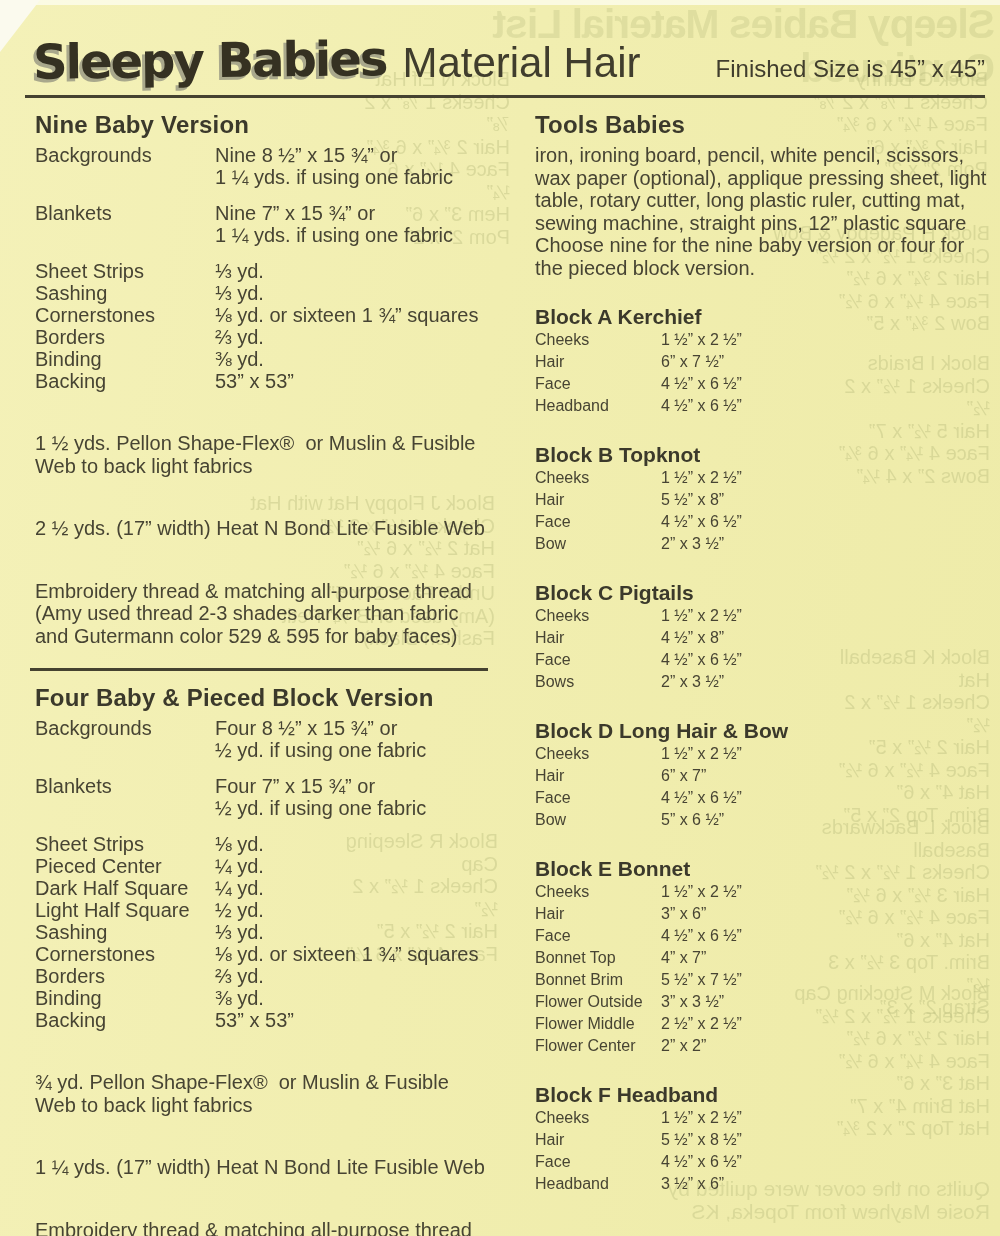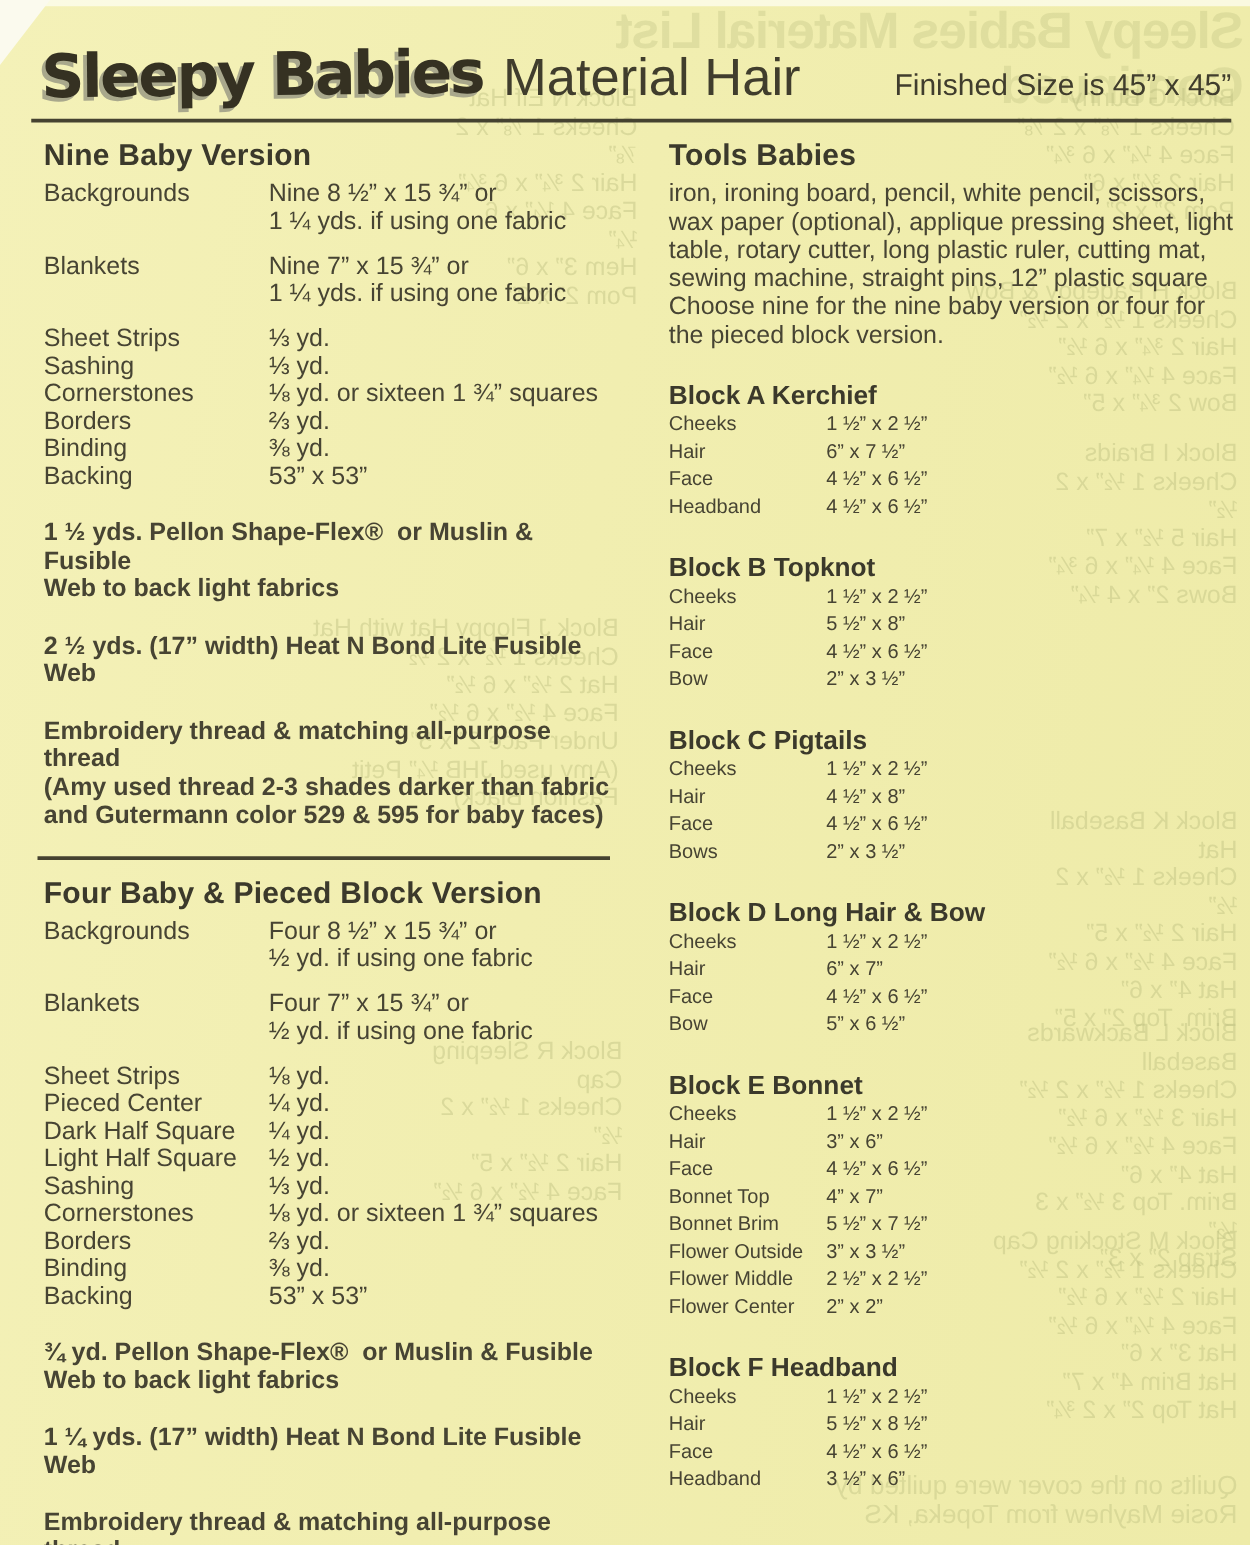--- a/index.html
+++ b/index.html
@@ -26,21 +26,21 @@
   .main-rule{height:3px;background:#454230;margin:7px 15px 0 25px;position:relative;}
   
   .columns{display:flex;padding:13px 0 0 35px;position:relative;}
   .col-left{width:465px;flex:none;}
   .col-right{width:465px;flex:none;margin-left:35px;}
   .sec-title{font-size:24px;font-weight:bold;color:#3b392b;margin:0 0 5px 0;letter-spacing:.2px;}
   .row{display:flex;font-size:20px;line-height:22px;}
   .row .lbl{width:180px;flex:none;}
   .row .val{flex:1;}
   .gap{margin-top:14px;}
-  .note{margin-top:23px;font-size:20px;line-height:22.5px;white-space:pre-line;font-weight:bold;}
+  .note{margin-top:40px;font-size:20px;line-height:22.5px;white-space:pre-line;}
   .sec-rule{height:3px;background:#454230;width:458px;margin:21px 0 13px -5px;}
   .para{font-size:20px;line-height:22.5px;white-space:pre-line;margin:0;}
   .sub-head{margin-top:11px;}
   .block{margin-top:26px;}
   .block-title{font-size:21px;font-weight:bold;color:#3b392b;line-height:24px;}
   .brow{display:flex;font-size:16px;line-height:22px;}
   .brow .lbl{min-width:120px;flex:none;padding-right:6px;}
 </style>
 </head>
 <body>

